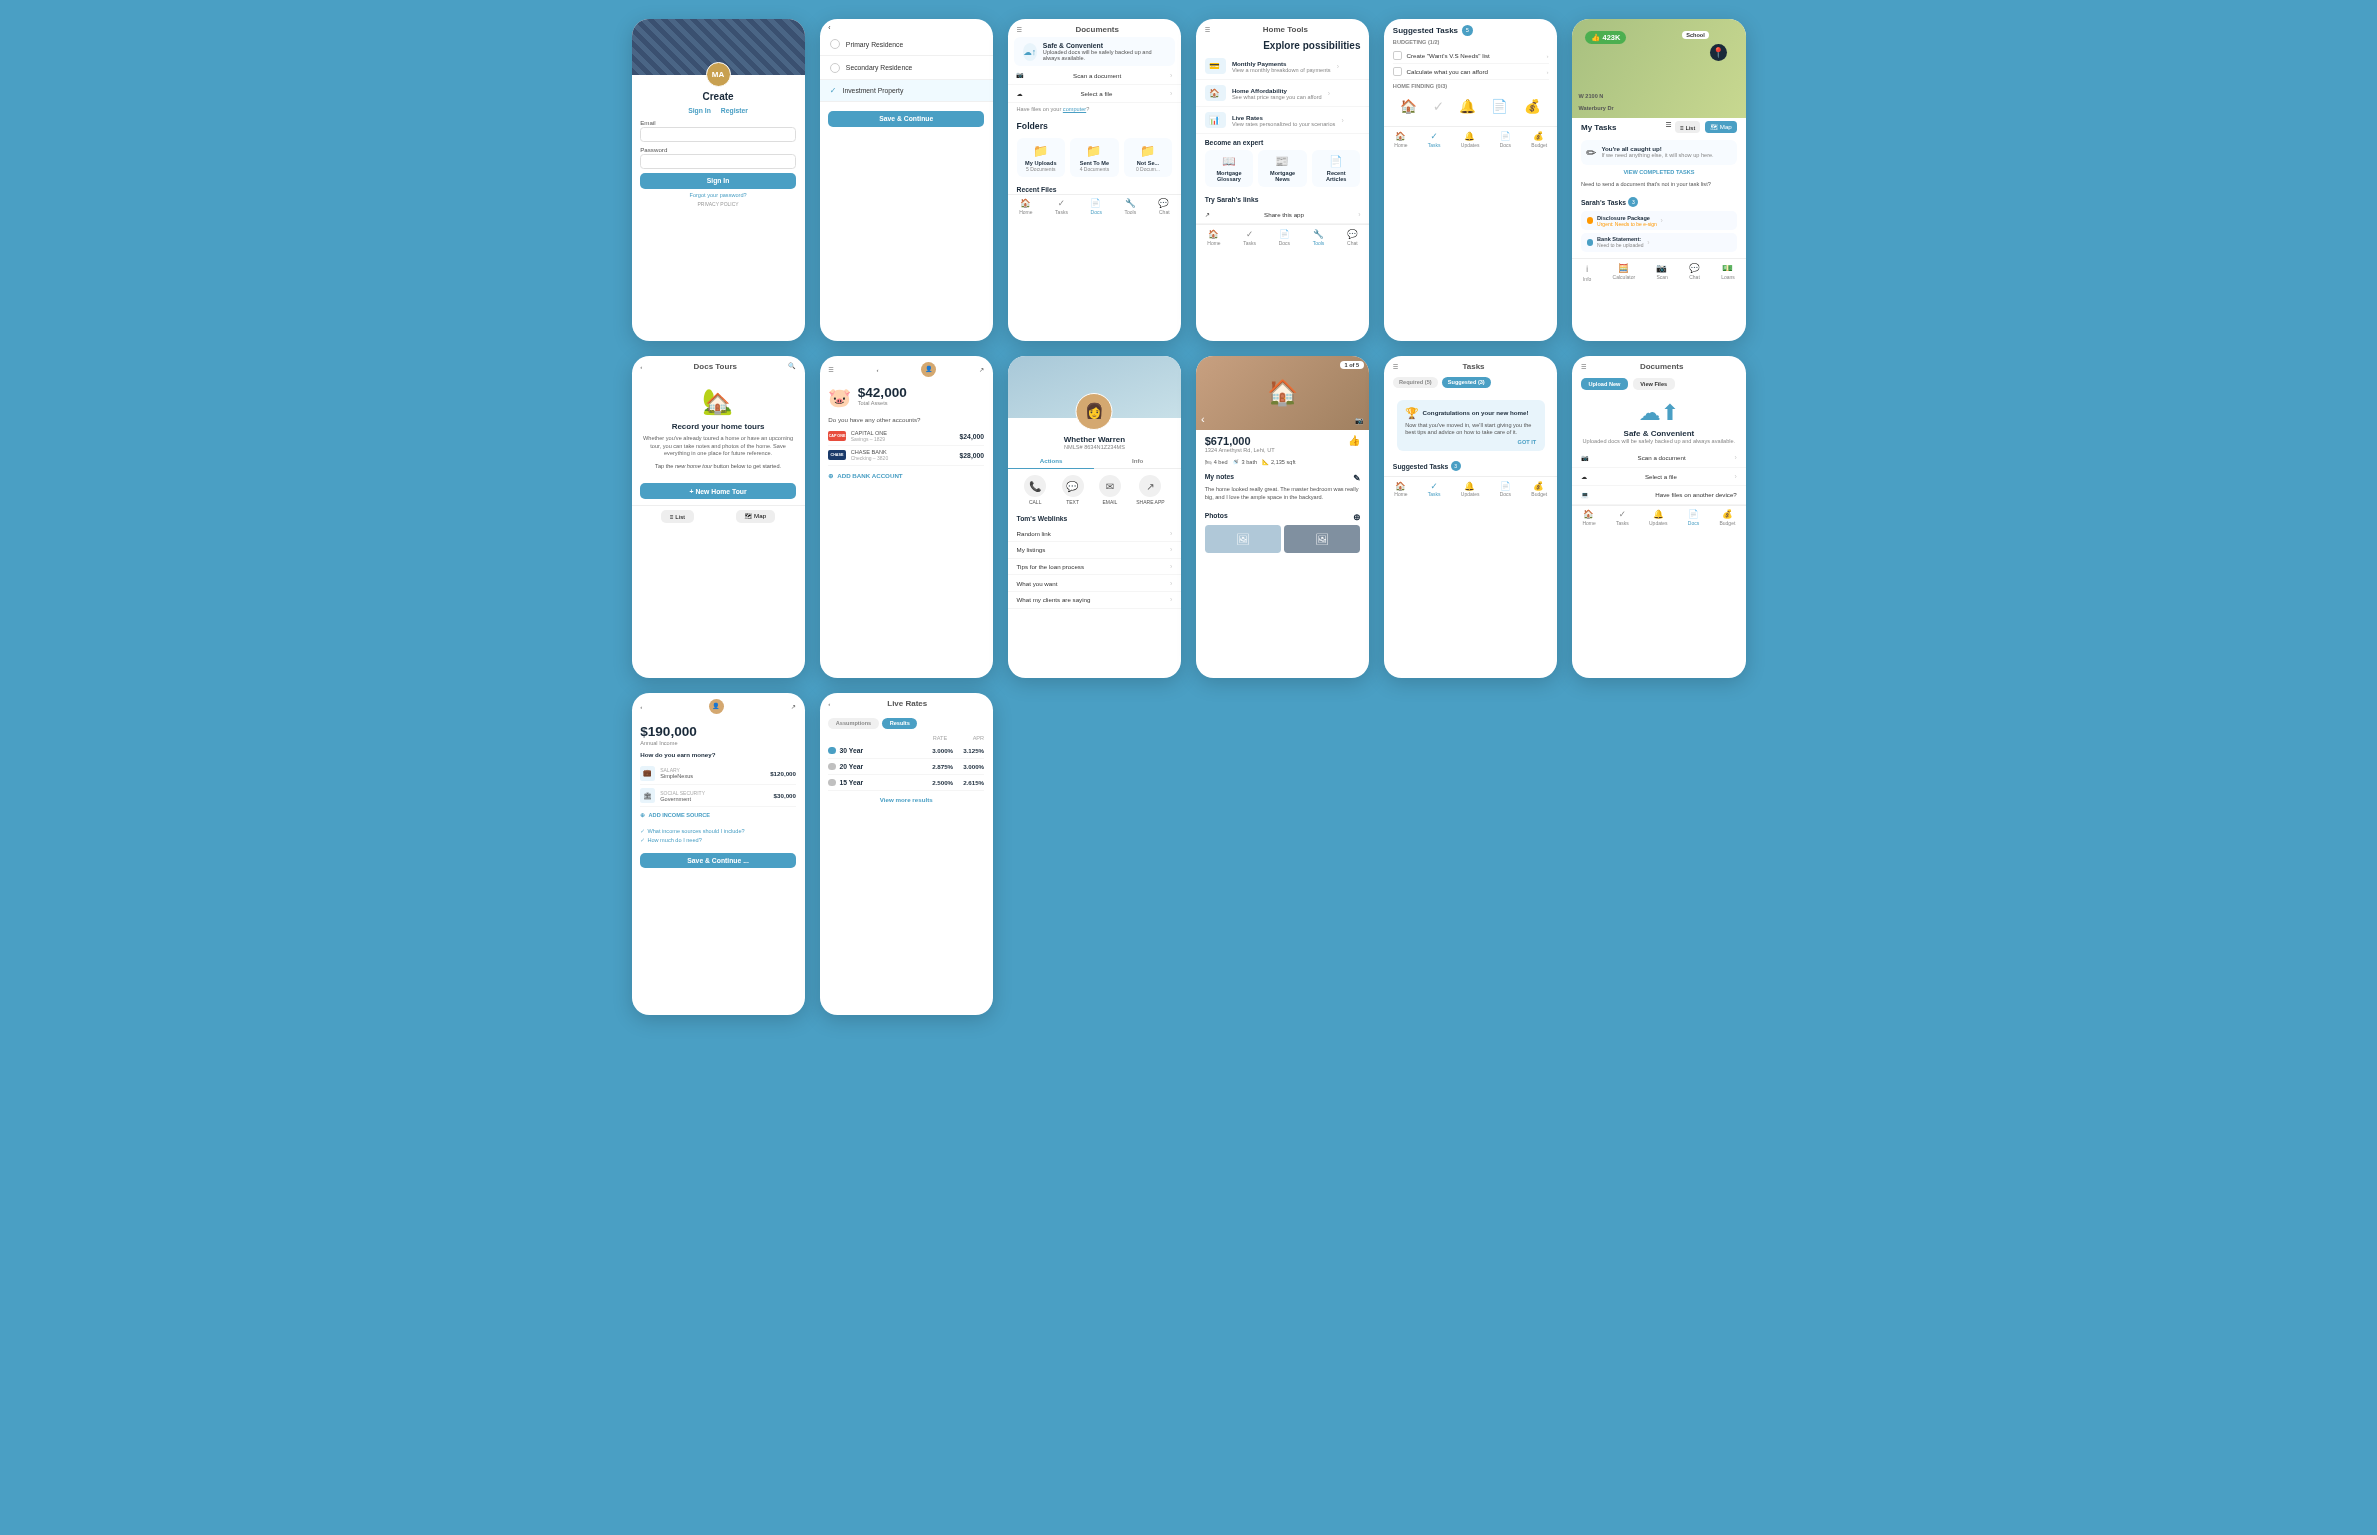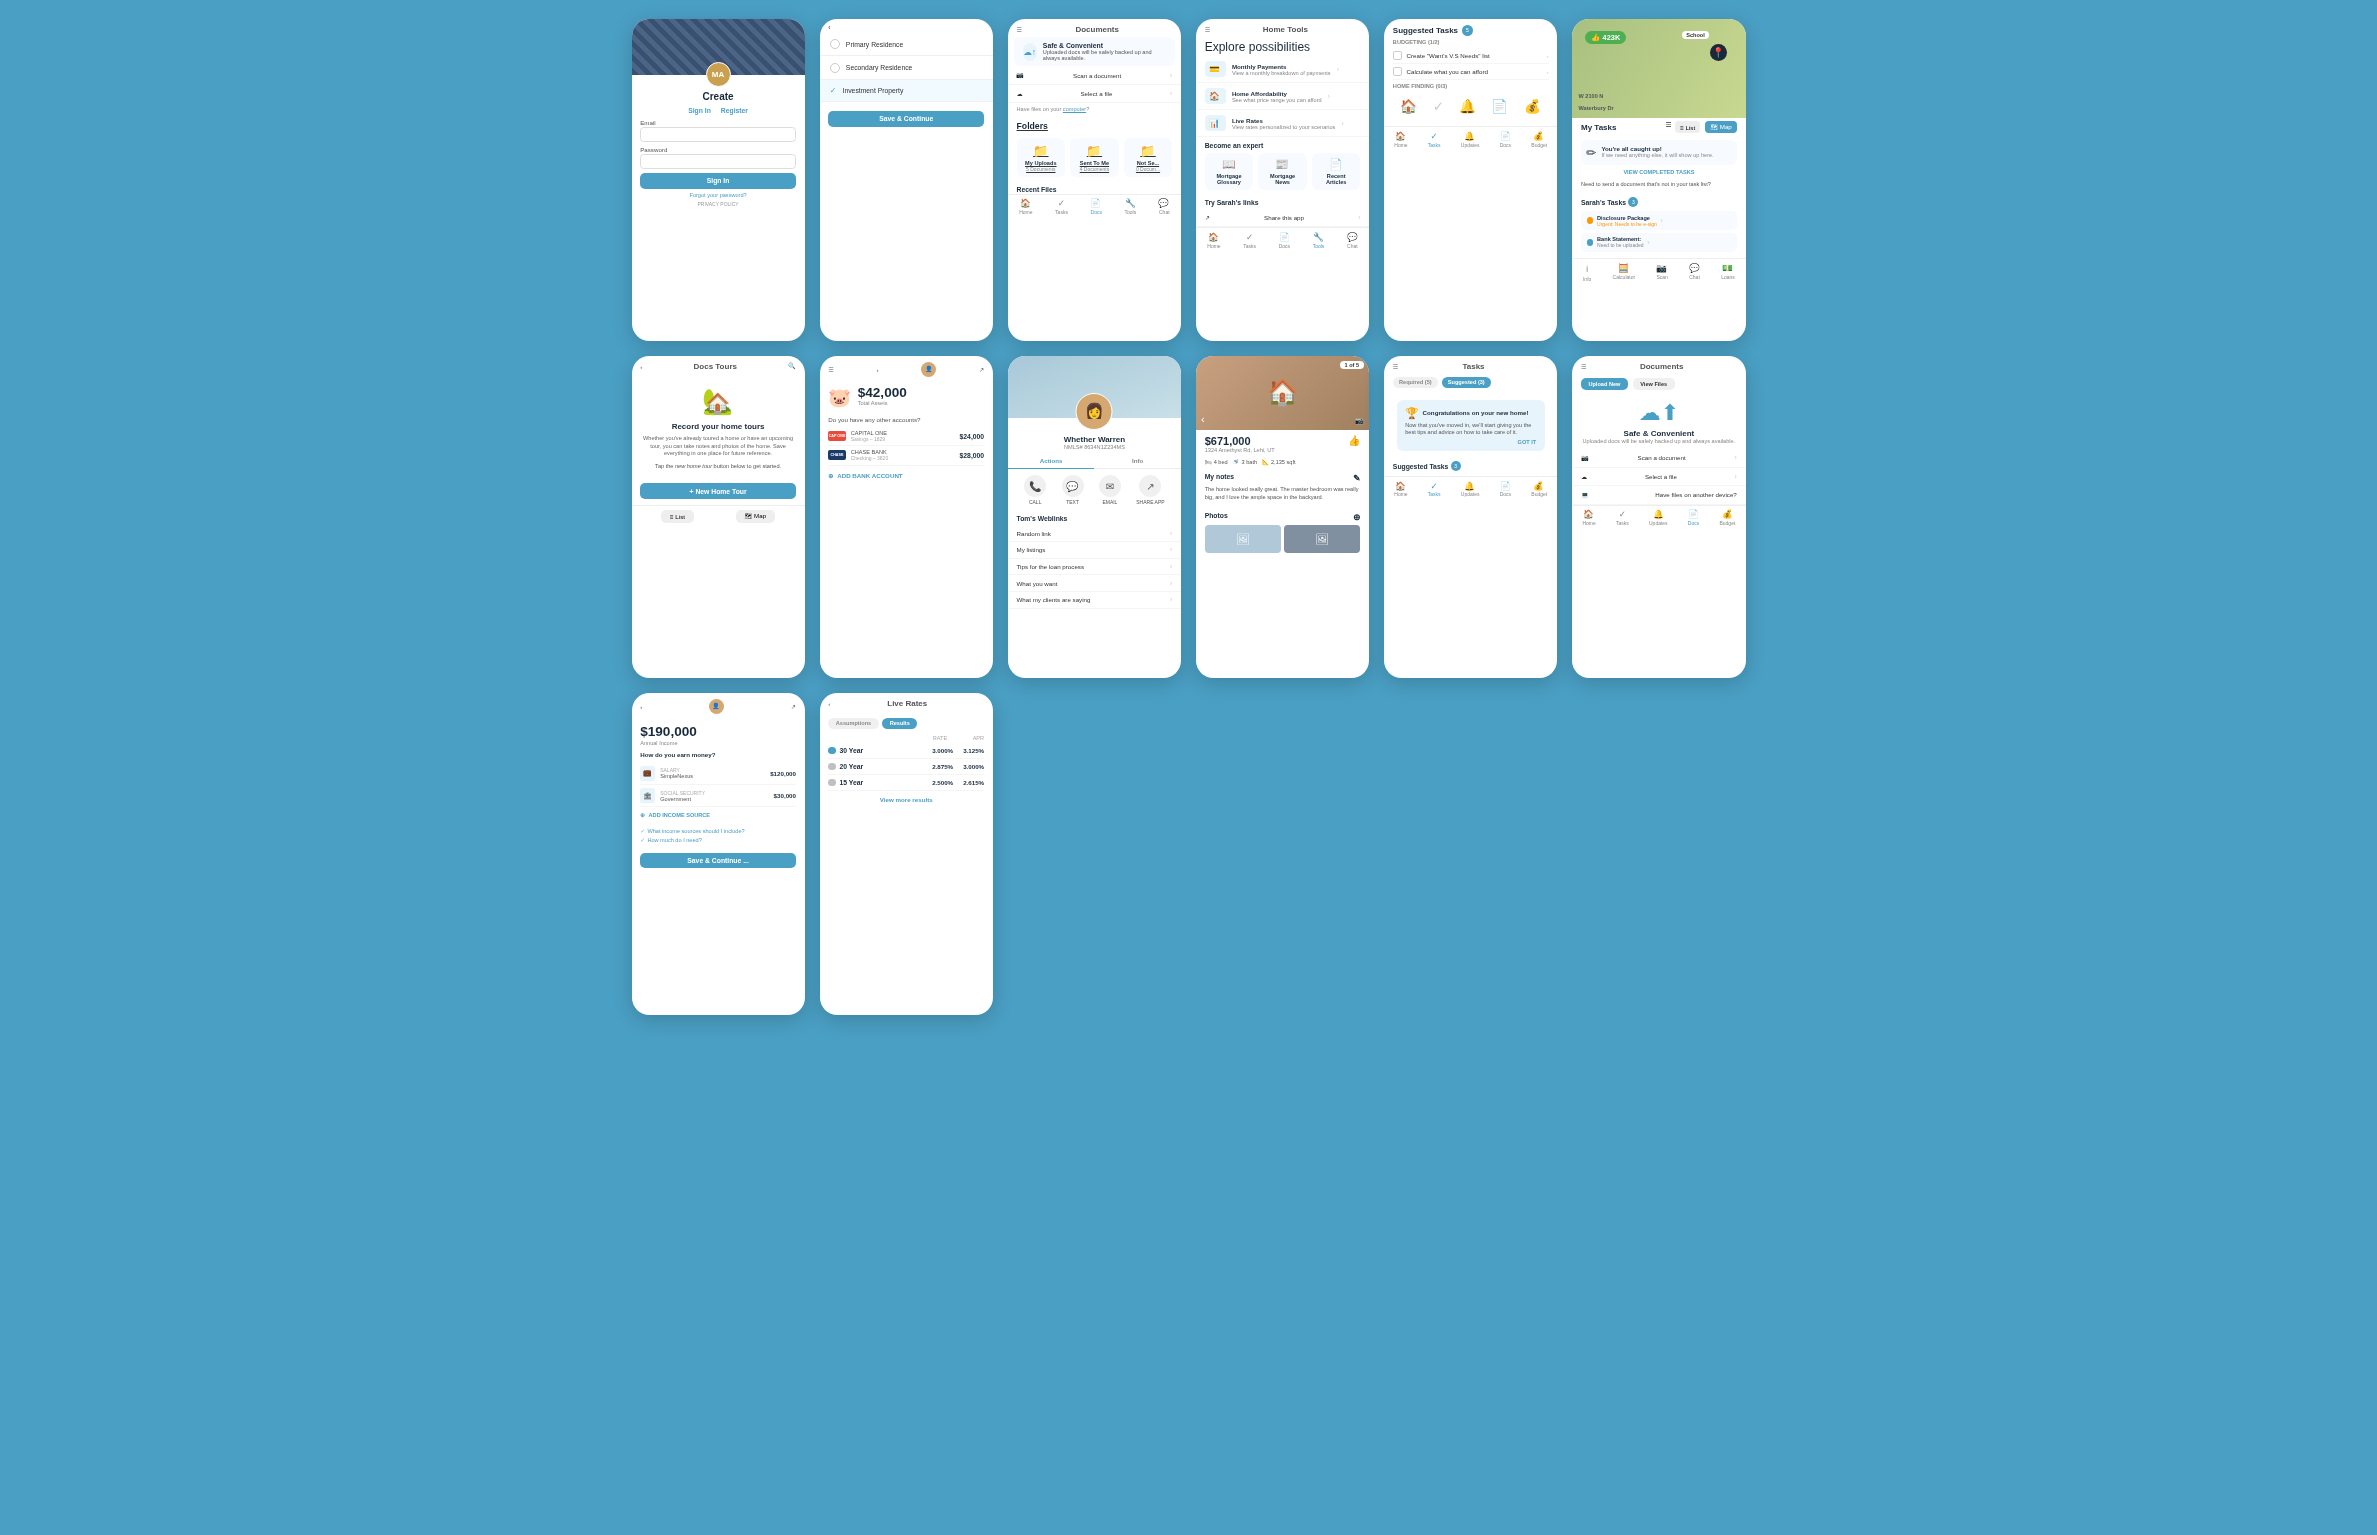--- a/index.html
+++ b/index.html
@@ -57,21 +57,21 @@
     .list-item .radio-circle { width:10px; height:10px; border-radius:50%; border:1.2px solid #ccc; flex-shrink:0; }
     .list-item .check-icon { color:#4a9fc4; font-size:8px; }
     .list-item-label { color:#333; font-size:6.8px; }
     
     .section-title { font-size:8.7px; font-weight:700; color:#1a2a3a; padding:6.2px 8.7px 3.7px; }
     .doc-safe { display:flex; align-items:center; gap:6.2px; padding:5px 8.7px; background:#f7fbff; margin:0 6.2px; border-radius:6.2px; }
     .doc-safe-text { font-size:5.6px; color:#555; }
     .doc-safe-title { font-size:6.8px; font-weight:700; color:#1a2a3a; }
     .doc-action { display:flex; align-items:center; justify-content:space-between; padding:5px 8.7px; border-bottom:0.6px solid #f5f5f5; font-size:6.2px; }
     .cloud-icon { width:17.3px; height:17.3px; background:#e8f4fb; border-radius:50%; display:flex; align-items:center; justify-content:center; color:#4a9fc4; font-size:8.7px; }
-    .folder-section { padding:5px 8.7px;text-decoration:underline; }
+    .folder-section { padding:5px 8.7px; }
     .folders-grid { display:grid; grid-template-columns:repeat(3,1fr); gap:5px; margin-top:3.7px; }
     .folder-item { background:#f7fbff; border-radius:6.2px; padding:5px; text-align:center; font-size:5.6px; }
     .folder-icon { font-size:12.4px; margin-bottom:1.9px; }
     .folder-name { font-weight:600; color:#1a2a3a; font-size:5.6px; }
     .folder-count { color:#888; font-size:5px; }
     
     .tools-item { display:flex; align-items:center; gap:6.2px; padding:5px 8.7px; border-bottom:0.6px solid #f5f5f5; }
     .tools-icon { width:21px; height:16px; background:#e8f4fb; border-radius:3.7px; display:flex; align-items:center; justify-content:center; font-size:8.7px; flex-shrink:0; }
     .tools-text-title { font-size:6.2px; font-weight:700; color:#1a2a3a; }
     .tools-text-desc { font-size:5.6px; color:#888; }
@@ -300,21 +300,21 @@
         </div>
     </div>
   </div>
 
   <div class="phone-card tall">
     <div class="phone-header">
       <span>☰</span>
       <span class="title">Home Tools</span>
       <span></span>
     </div>
-    <div style="padding:2.5px 8.7px 2.5px; font-size:12px; font-weight:400; color:#1a2a3a;">Explore possibilities</div>
+    <div style="padding:2.5px 8.7px 2.5px; font-size:10px; font-weight:700; color:#1a2a3a;text-align:right;">Explore possibilities</div>
     <div class="tools-item">
       <div class="tools-icon">💳</div>
       <div>
         <div class="tools-text-title">Monthly Payments</div>
         <div class="tools-text-desc">View a monthly breakdown of payments</div>
       </div>
       <span class="chevron-right">›</span>
     </div>
     <div class="tools-item">
       <div class="tools-icon">🏠</div>

